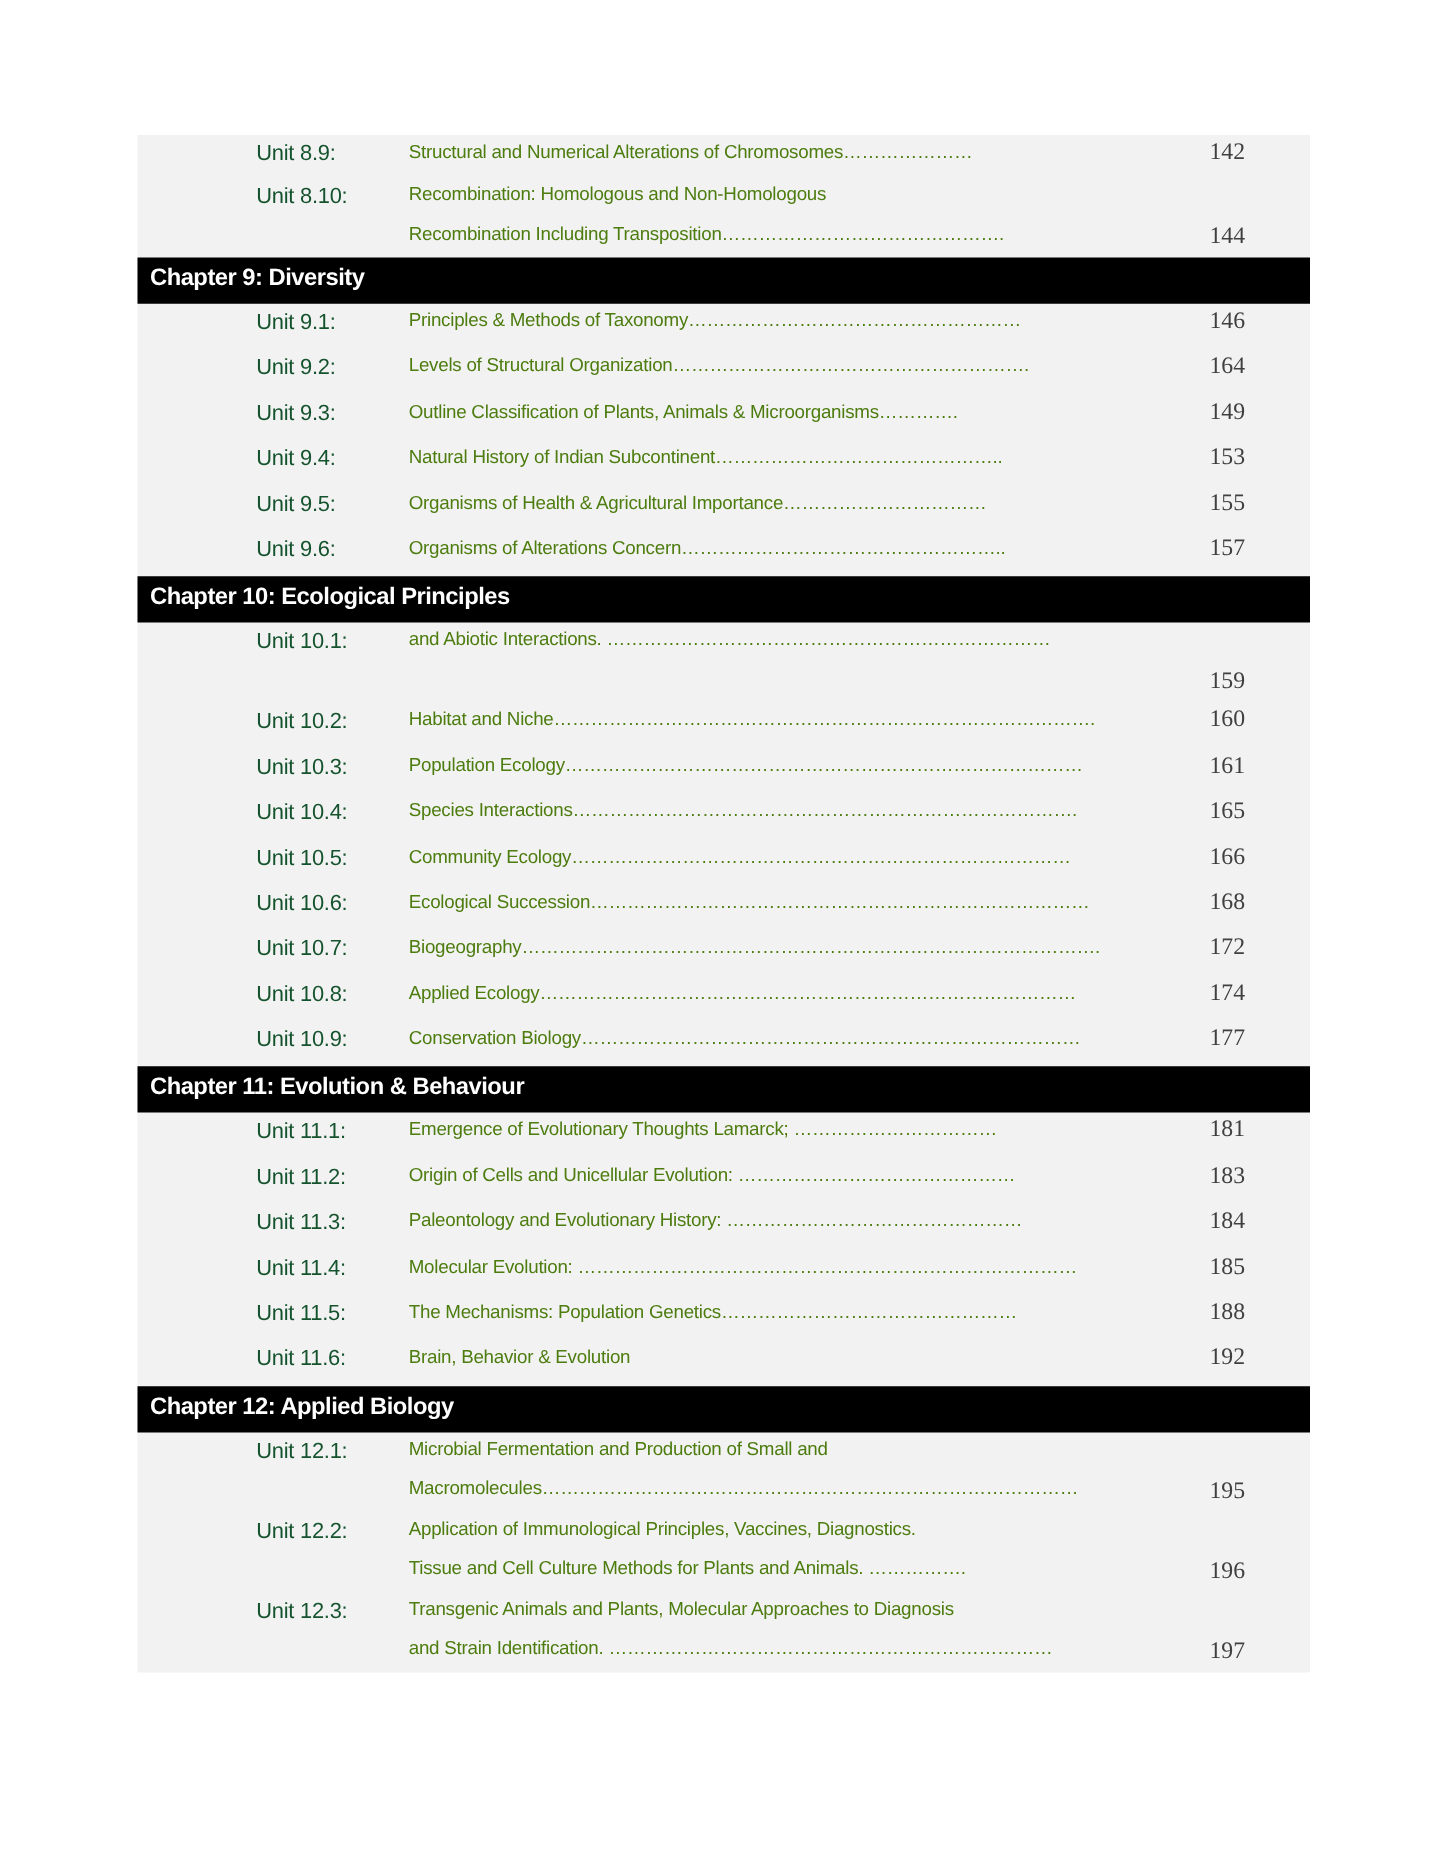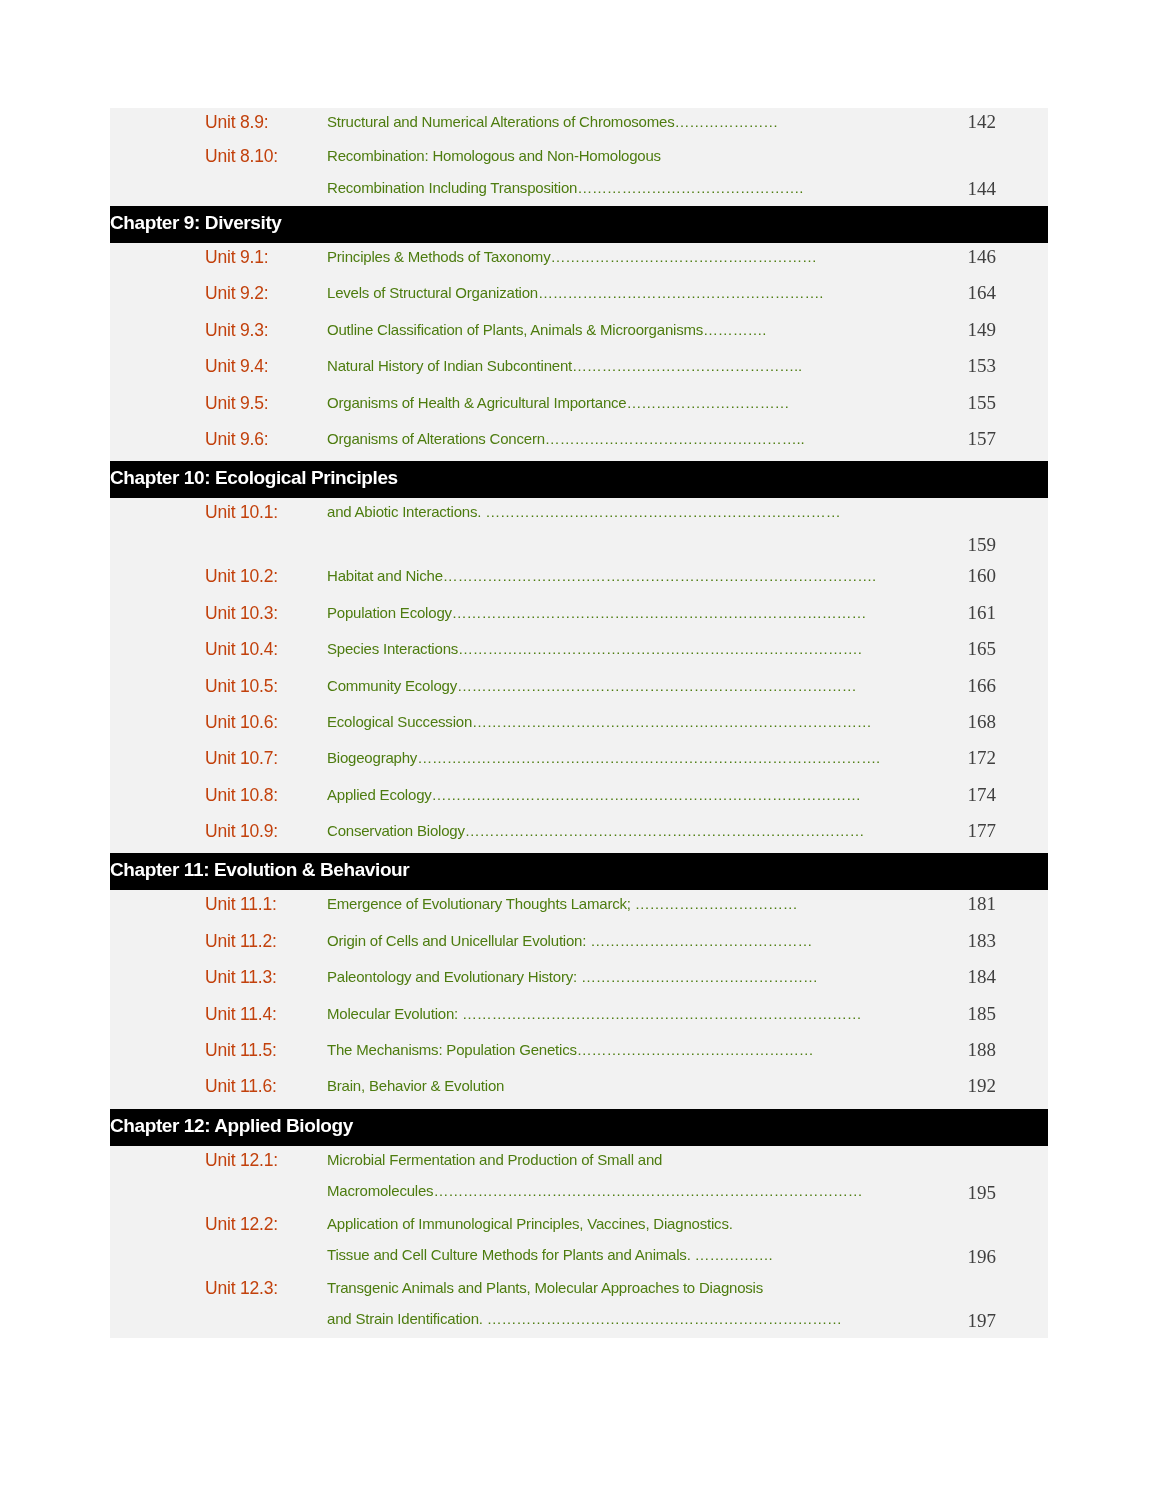--- a/index.html
+++ b/index.html
@@ -5,38 +5,38 @@
   html, body { margin: 0; padding: 0; background: #ffffff; }
   body { width: 1159px; height: 1500px; position: relative; font-family: "Liberation Sans", sans-serif; }
   .panel {
     position: absolute; left: 110px; top: 108px; width: 938px;
     background: #f2f2f2; color: #404040;
   }
   .row { position: relative; height: 36.4px; }
   .row.two { height: 64px; }
   .unit-label {
     position: absolute; left: 95px; top: 4px;
-    font-size: 17.5px; letter-spacing: -0.2px; color: #c2410c;
+    font-size: 17.5px; letter-spacing: -0.2px; color: #14532d;
   }
   .title {
     position: absolute; left: 217px; top: 4px; width: 570px;
     font-size: 15px; letter-spacing: -0.2px; color: #4d7c0f; line-height: 31.5px;
     margin-top: -6px;
   }
   .title .line { display: block; white-space: nowrap; }
   .page {
     position: absolute; left: 850px; width: 36px; text-align: right;
     font-family: "Liberation Serif", serif; font-size: 19px; color: #404040;
     bottom: 6px;
   }
   .row:not(.two) .page { top: 3px; bottom: auto; text-align: right; }
   .chapter {
     background: #000000; color: #ffffff; height: 37px;
     font-weight: bold; font-size: 19px; letter-spacing: -0.4px;
-    line-height: 34px;
+    padding-left: 10px; line-height: 34px;
   }
   .first-rows .row:first-child { height: 34px; }
 </style>
 </head>
 <body>
 
 <div class="panel" id="toc">
     <div class="first-rows">
       <div class="row">
         <span class="unit-label">Unit 8.9:</span>

